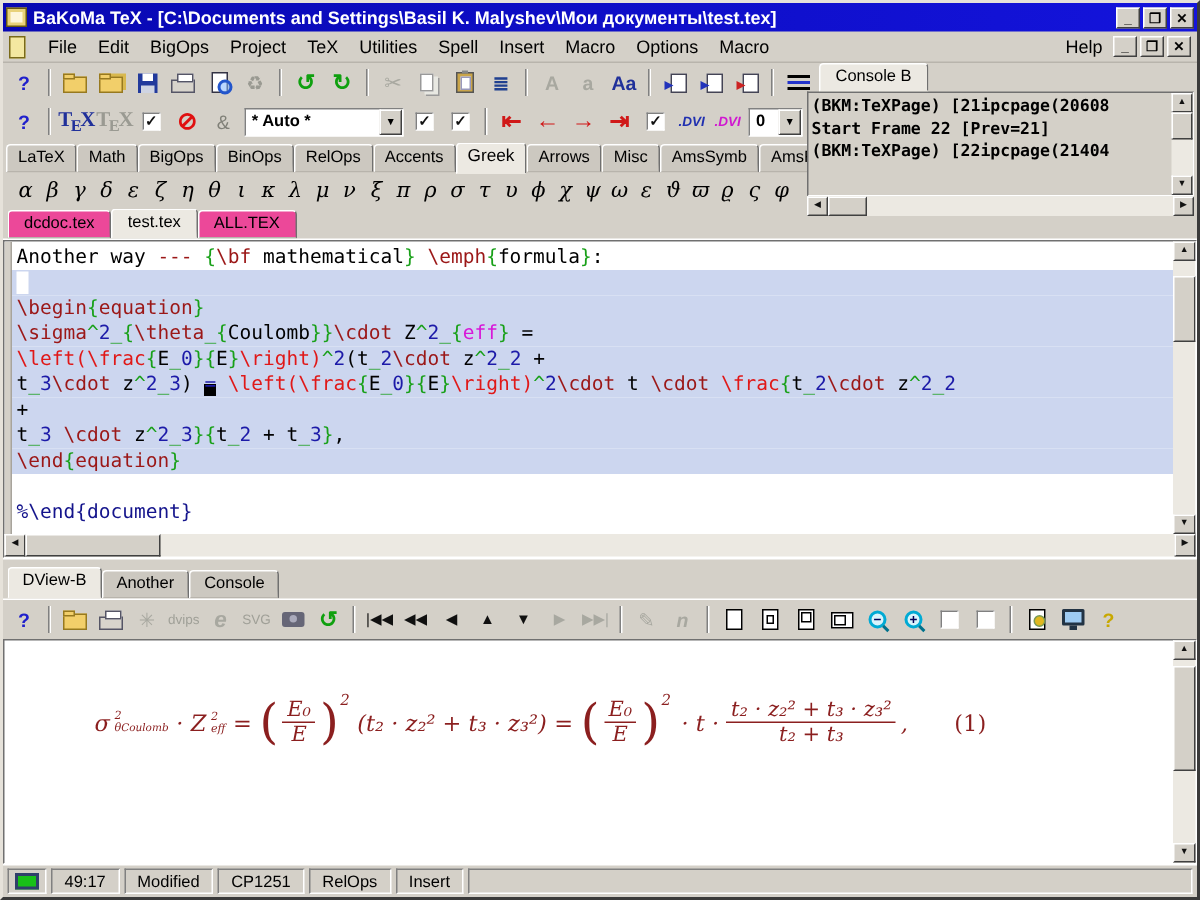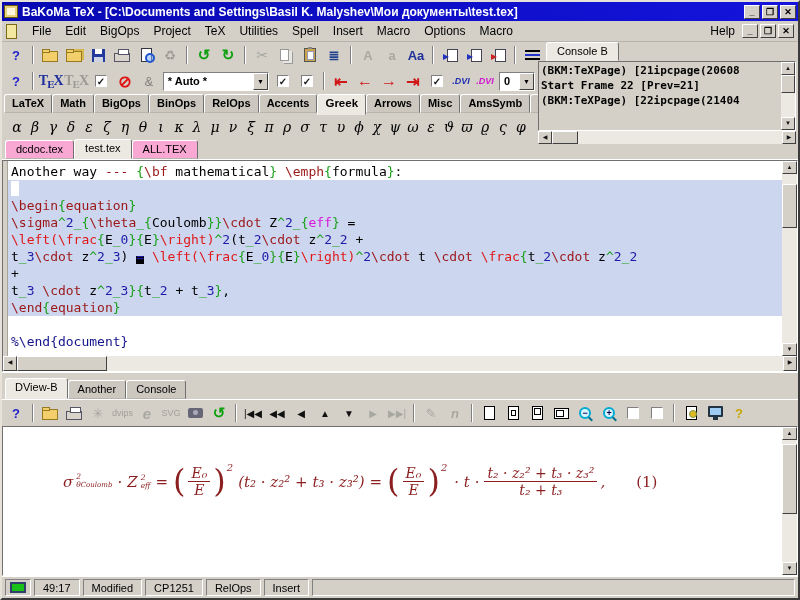--- a/index.html
+++ b/index.html
@@ -74,30 +74,30 @@
         border-color:#fff #707070 #ece9e2 #fff;border-radius:3px 3px 0 0;font-size:11px;}
   .cbox{height:70px;background:#d4d0c8;border:1px solid;border-color:#707070 #fff #fff #707070;
         display:flex;}
   .clines{flex:1;overflow:hidden;padding:1px 2px;font:bold 11px/15px "DejaVu Sans Mono",monospace;white-space:pre;}
   .sbv{width:14px;display:flex;flex-direction:column;background:#ece9e2;}
   .sbh{height:13px;display:flex;background:#ece9e2;}
   .sbtn{width:14px;height:13px;flex:0 0 auto;background:#d4d0c8;border:1px solid;border-color:#fff #404040 #404040 #fff;
         font-size:6px;line-height:11px;text-align:center;color:#111;}
   .sthumb{background:#d4d0c8;border:1px solid;border-color:#fff #404040 #404040 #fff;}
   
-  .symtabs{display:flex;align-items:flex-start;height:22px;padding:0 2px;width:537px;font-weight:bold;}
+  .symtabs{display:flex;align-items:center;height:22px;padding:0 2px;width:537px;}
   .stab{padding:2px 7px 3px;border:1px solid;border-color:#fff #707070 #b8b4ac #fff;border-radius:3px 3px 0 0;
         background:#ccc8c0;font-size:11px;white-space:nowrap;}
   .stab.active{background:#ece9e2;border-bottom-color:#ece9e2;padding-bottom:5px;font-size:11.5px;}
   .greek{display:flex;align-items:center;height:22px;padding:0 6px;gap:0;width:537px;}
   .gk{width:18px;text-align:center;font:italic 14px "DejaVu Serif",serif;}
   
   .doctabs{display:flex;align-items:flex-end;height:21px;padding:0 3px;flex:0 0 21px;border-bottom:1px solid #fff;}
   .dtab{padding:2px 10px 3px;border:1px solid;border-color:#fff #707070 #b8b4ac #fff;border-radius:3px 3px 0 0;
-        background:#f9a8d4;font-size:11px;}
+        background:#ec4899;font-size:11px;}
   .dtab.active{background:#ece9e2;border-bottom-color:#ece9e2;padding-bottom:4px;}
   
   .editorwrap{flex:0 0 212px;display:flex;flex-direction:column;border:1px solid;border-color:#707070 #fff #fff #707070;background:#fff;}
   .edmain{flex:1;display:flex;overflow:hidden;}
   .edmargin{width:5px;background:#d4d0c8;border-right:1px solid #a8a49c;}
   .edtext{flex:1;overflow:hidden;padding-top:2px;font:13px/17px "DejaVu Sans Mono",monospace;}
   .eline{white-space:pre;height:17px;padding-left:3px;}
   .eline.sel{background:var(--sel);}
   .eline span{white-space:pre;}
   .wsel{background:#fff;}

